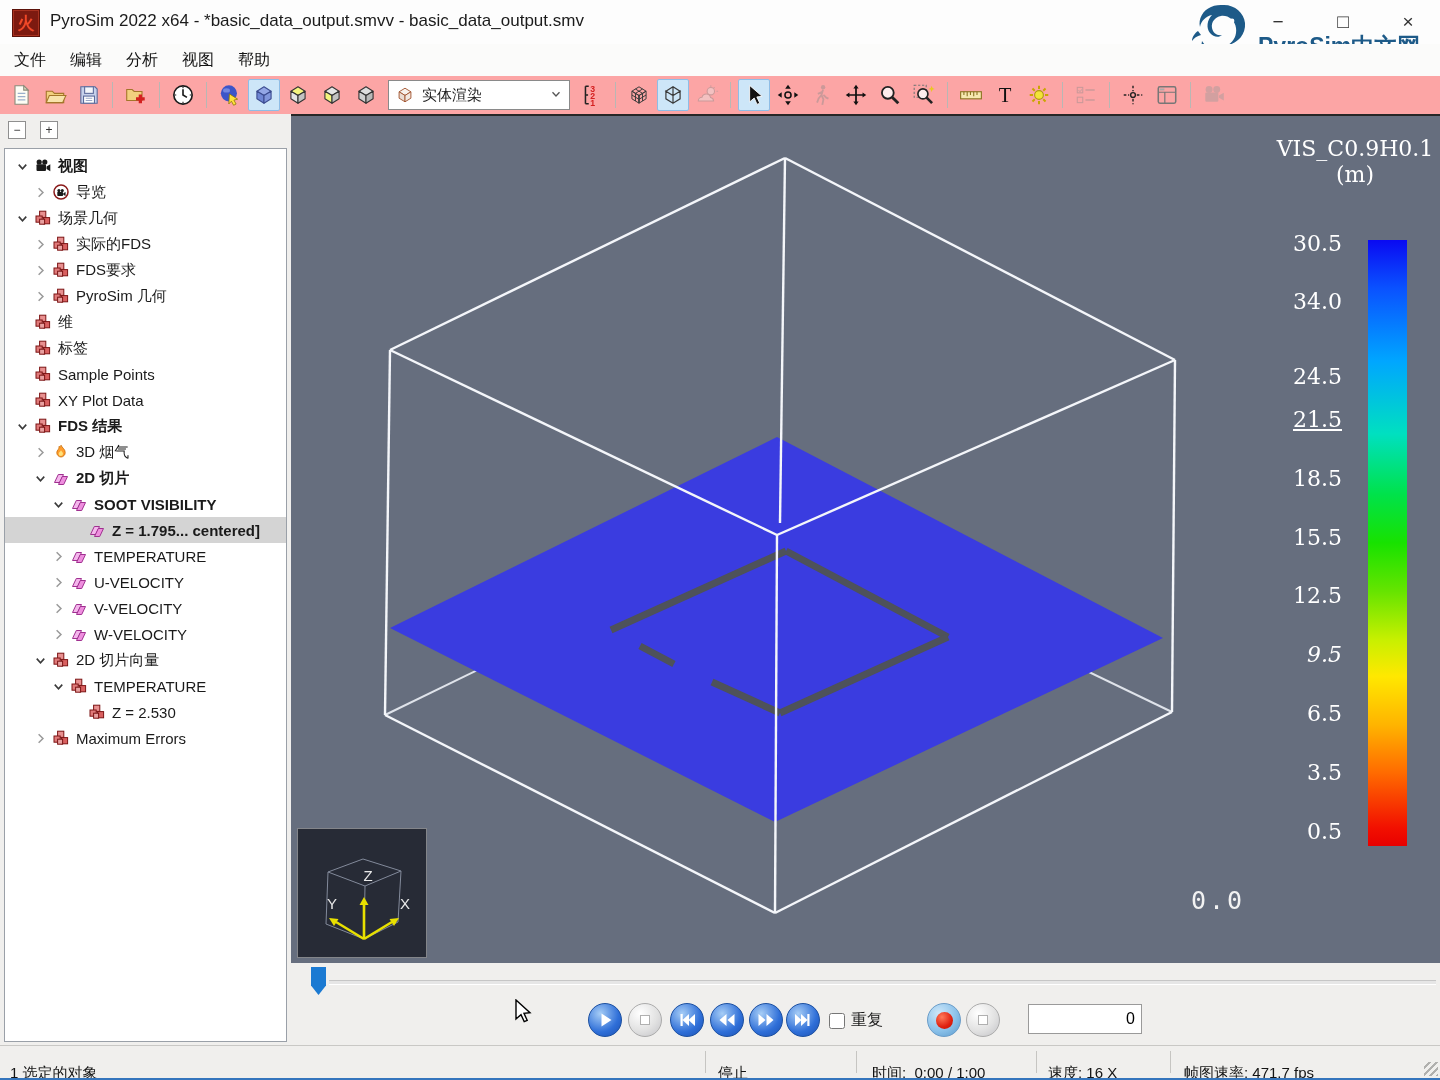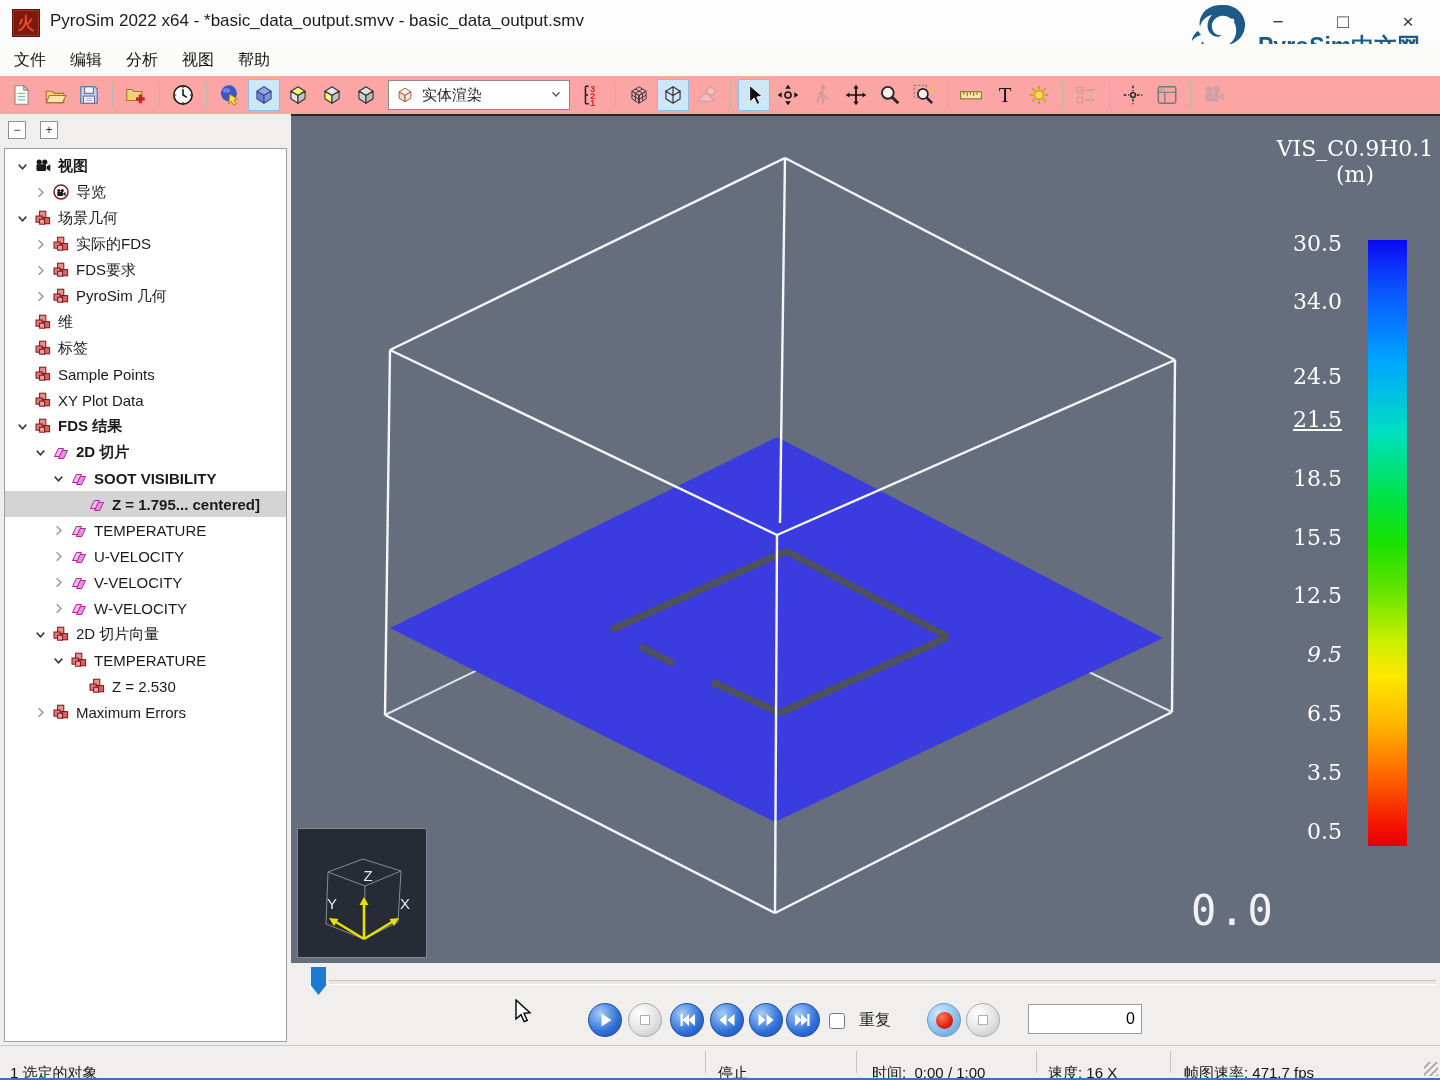--- a/index.html
+++ b/index.html
@@ -51,35 +51,35 @@
             font-family:"DejaVu Serif",serif;font-size:22px;line-height:26px;}
   .cb-bar{position:absolute;left:1077px;top:124px;width:39px;height:606px;
           background:linear-gradient(180deg,#0a0af2 0%,#0a52ff 8%,#00a6ff 20%,#00e0c0 32%,
                      #00e24a 42%,#18e200 50%,#66e400 58%,#c8f000 66%,#ffe800 72%,
                      #ffb400 80%,#ff6a00 88%,#f21000 97%,#e80000 100%);}
   .cb-tick{position:absolute;right:98px;width:80px;text-align:right;color:#fff;
            font-family:"DejaVu Serif",serif;font-size:22px;line-height:22px;}
   .navcube{position:absolute;left:6px;top:712px;width:130px;height:130px;background:#272b36;
            border:1px solid #83858a;box-sizing:border-box;}
   .timedisp{position:absolute;left:900px;top:770px;color:#f2f2f2;
-            font-family:"DejaVu Sans Mono",monospace;font-size:42px;letter-spacing:3px;}
+            font-family:"DejaVu Sans Mono",monospace;font-size:25px;letter-spacing:3px;}
   
   .playbar{position:absolute;left:291px;right:0;top:963px;height:83px;background:#f0efed;}
   .strack{position:absolute;left:38px;right:4px;top:17px;height:3px;background:#e6e6e6;
           border-top:1px solid #c6c6c6;border-bottom:1px solid #fff;}
   .sthumb{position:absolute;left:20px;top:4px;width:15px;height:28px;background:#1b7ad2;
           clip-path:polygon(0 0,100% 0,100% 66%,50% 100%,0 66%);}
   .pb{position:absolute;top:40px;width:34px;height:34px;border-radius:50%;box-sizing:border-box;
       display:flex;align-items:center;justify-content:center;
       background:radial-gradient(circle at 35% 30%,#a6cdf6,#2f6fd8 60%,#1b4fb0);border:1px solid #1b4fa0;}
   .pb.grey{background:radial-gradient(circle at 35% 30%,#ffffff,#e2e2e2 55%,#c2c2c6);border:1px solid #ababab;}
   .pb.ring{background:radial-gradient(circle at 35% 30%,#cfe8fa,#8cc2ea 55%,#5898cc);border:1px solid #6a9cc8;}
   .recdot{width:17px;height:17px;border-radius:50%;
           background:radial-gradient(circle at 35% 30%,#ff7a5a,#e02010 60%,#c01000);}
-  .chkrow{position:absolute;left:538px;top:47px;display:flex;align-items:center;gap:14px;font-size:16px;}
+  .chkrow{position:absolute;left:538px;top:47px;display:flex;align-items:center;gap:6px;font-size:16px;}
   .chkrow input{width:16px;height:16px;margin:0;}
   .frame-input{position:absolute;left:737px;top:41px;width:100px;height:28px;border:1px solid #9a9a9a;
                font-size:16px;text-align:right;padding:0 6px;font-family:"Liberation Sans",sans-serif;}
   .cursor{position:absolute;left:222px;top:36px;}
   
   .statusbar{position:absolute;left:0;right:0;bottom:2px;height:32px;background:#f0efed;
              border-top:1px solid #c9c8c5;font-size:15px;color:#141414;}
   .sb-item{position:absolute;top:18px;white-space:nowrap;}
   .sb-sep{position:absolute;top:5px;width:1px;height:22px;background:#c6c5c2;}
   .window-edge{position:absolute;left:0;right:0;bottom:0;height:2px;background:#3575bd;}
@@ -546,20 +546,35 @@
             <svg width="16" height="16" viewBox="0 0 16 16">
               <g stroke="#7c1414" stroke-width="1">
                 <rect x="4.6" y="1.2" width="6.2" height="6.2" fill="#e89090"></rect>
                 <rect x="1" y="6" width="6.2" height="6.2" fill="#e07a7a"></rect>
                 <rect x="8.4" y="7.6" width="6.2" height="6.2" fill="#d96060"></rect>
                 <rect x="4.6" y="9.2" width="5" height="5" fill="#e8a0a0"></rect>
               </g>
             </svg>
           </span>
           <span class="tlabel bold">FDS 结果</span>
+        </div>
+        <div class="trow">
+          <span class="tind" style="width: 18px;"></span>
+          <span class="tchev">
+            <svg width="15" height="15" viewBox="0 0 16 16">
+              <path d="M6 3.5l4.6 4.5L6 12.5" stroke="#9a9a9a" stroke-width="1.6" fill="none"></path>
+            </svg>
+          </span>
+          <span class="ticon">
+            <svg width="16" height="16" viewBox="0 0 16 16">
+              <path d="M8 1.2c1 2.6 4.2 3.8 4.2 7.3A4.4 4.4 0 0 1 8 13 4.4 4.4 0 0 1 3.8 8.5C3.8 6 6.6 5.4 6.1 2.2 7 3 7.6 3.8 8 1.2z" fill="#ff9d2e" stroke="#c96a00" stroke-width=".8"></path>
+              <path d="M8 6.2c.8 1.4 2 2 2 3.5A2.3 2.3 0 0 1 8 12a2.3 2.3 0 0 1-2.3-2.3C5.7 8.1 7.4 7.7 8 6.2z" fill="#ffe27a"></path>
+            </svg>
+          </span>
+          <span class="tlabel">3D 烟气</span>
         </div>
         <div class="trow">
           <span class="tind" style="width: 18px;"></span>
           <span class="tchev">
             <svg width="15" height="15" viewBox="0 0 16 16">
               <path d="M4 6l4 4.4L12 6" stroke="#3a3a3a" stroke-width="1.7" fill="none"></path>
             </svg>
           </span>
           <span class="ticon">
             <svg width="16" height="16" viewBox="0 0 16 16">

